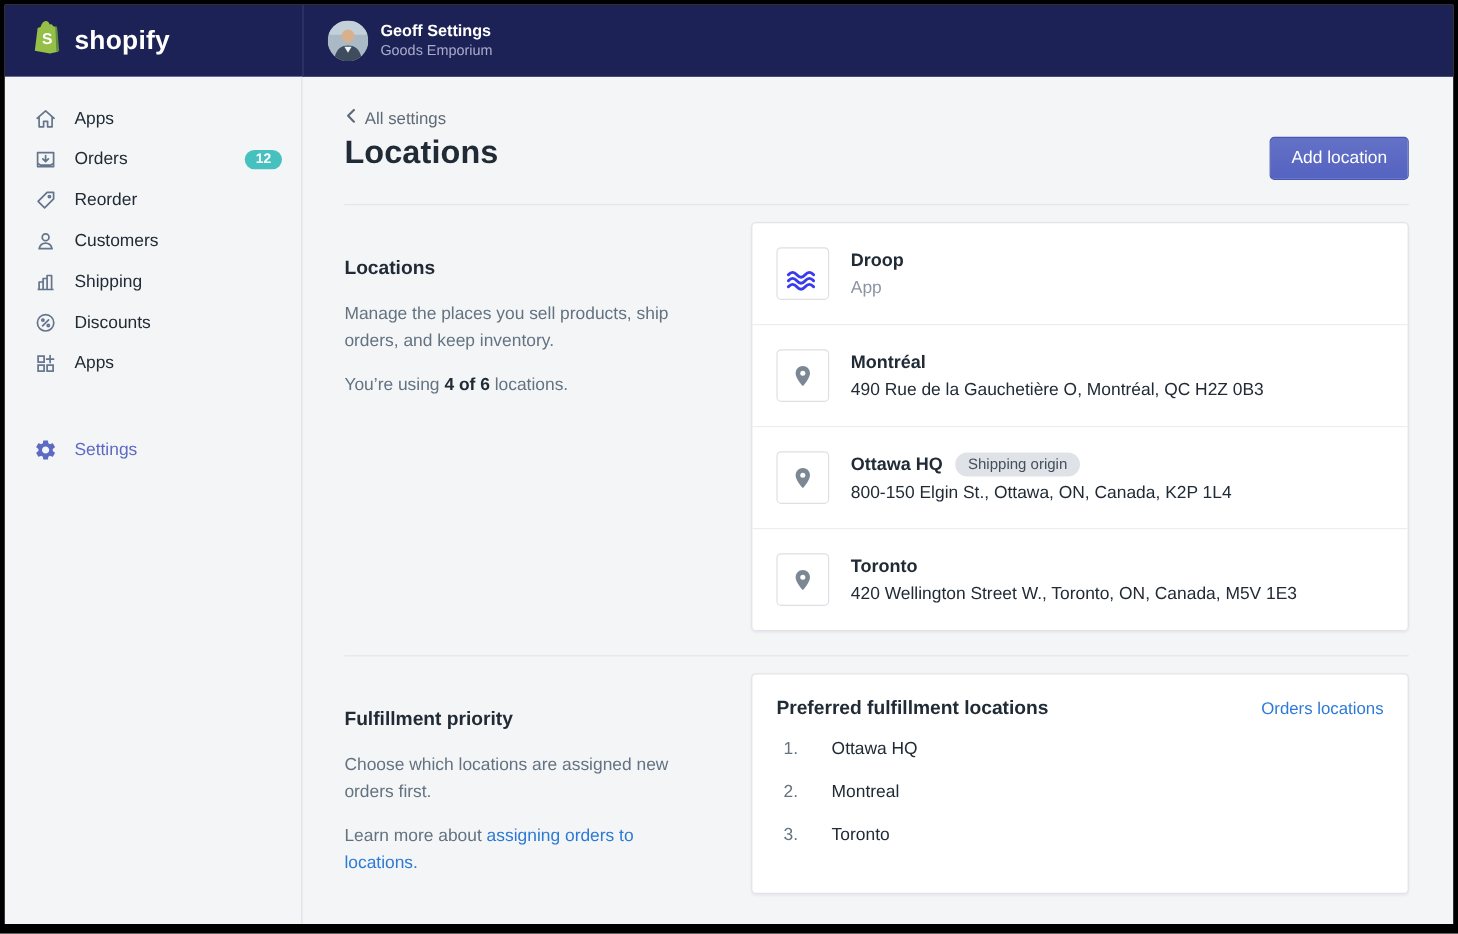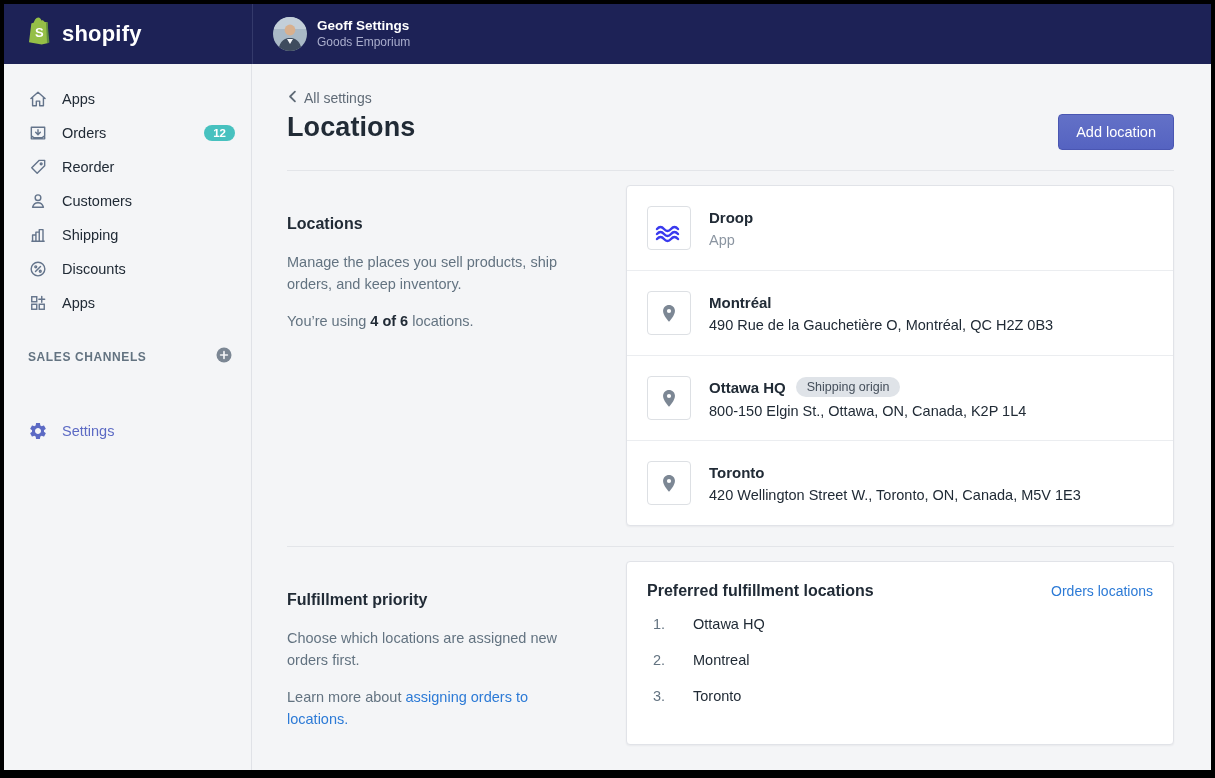--- a/index.html
+++ b/index.html
@@ -181,29 +181,20 @@
           <svg width="20" height="20" viewBox="0 0 24 24">
               <rect x="4.5" y="4.5" width="6" height="6"></rect>
               <rect x="4.5" y="13.5" width="6" height="6"></rect>
               <rect x="13.5" y="13.5" width="6" height="6"></rect>
               <path d="M16.5 4 V11 M13 7.5 H20" stroke-linecap="round"></path>
             </svg>
         </span>
         <span class="nav-label">Apps</span>
       </div>
 
-      <div class="section-head">
-        <span class="section-head-label">SALES CHANNELS</span>
-        <span>
-          <svg width="18" height="18" viewBox="0 0 24 24">
-              <circle cx="12" cy="12" r="10" fill="#7c8794"></circle>
-              <path d="M12 7.5 V16.5 M7.5 12 H16.5" stroke="#f4f5f7" stroke-width="2.2" stroke-linecap="round"></path>
-            </svg>
-        </span>
-      </div>
 
 
 
       <div class="nav-item settings-item">
         <span class="ico">
           <svg width="20" height="20" viewBox="0 0 24 24">
               <path fill="#5c6ac4" stroke="none" d="M19.14 12.94c.04-.3.06-.61.06-.94s-.02-.64-.07-.94l2.03-1.58c.18-.14.23-.41.12-.61l-1.92-3.32c-.12-.22-.37-.29-.59-.22l-2.39.96c-.5-.38-1.03-.7-1.62-.94L14.4 2.81c-.04-.24-.24-.41-.48-.41h-3.84c-.24 0-.43.17-.47.41l-.36 2.54c-.59.24-1.13.57-1.62.94l-2.39-.96c-.22-.08-.47 0-.59.22L2.74 8.87c-.12.21-.08.47.12.61l2.03 1.58c-.05.3-.09.63-.09.94s.02.64.07.94l-2.03 1.58c-.18.14-.23.41-.12.61l1.92 3.32c.12.22.37.29.59.22l2.39-.96c.5.38 1.03.7 1.62.94l.36 2.54c.05.24.24.41.48.41h3.84c.24 0 .44-.17.47-.41l.36-2.54c.59-.24 1.13-.56 1.62-.94l2.39.96c.22.08.47 0 .59-.22l1.92-3.32c.12-.22.07-.47-.12-.61l-2.01-1.58zM12 15.6c-1.98 0-3.6-1.62-3.6-3.6s1.62-3.6 3.6-3.6 3.6 1.62 3.6 3.6-1.62 3.6-3.6 3.6z"></path>
             </svg>
         </span>
         <span class="nav-label">Settings</span>

